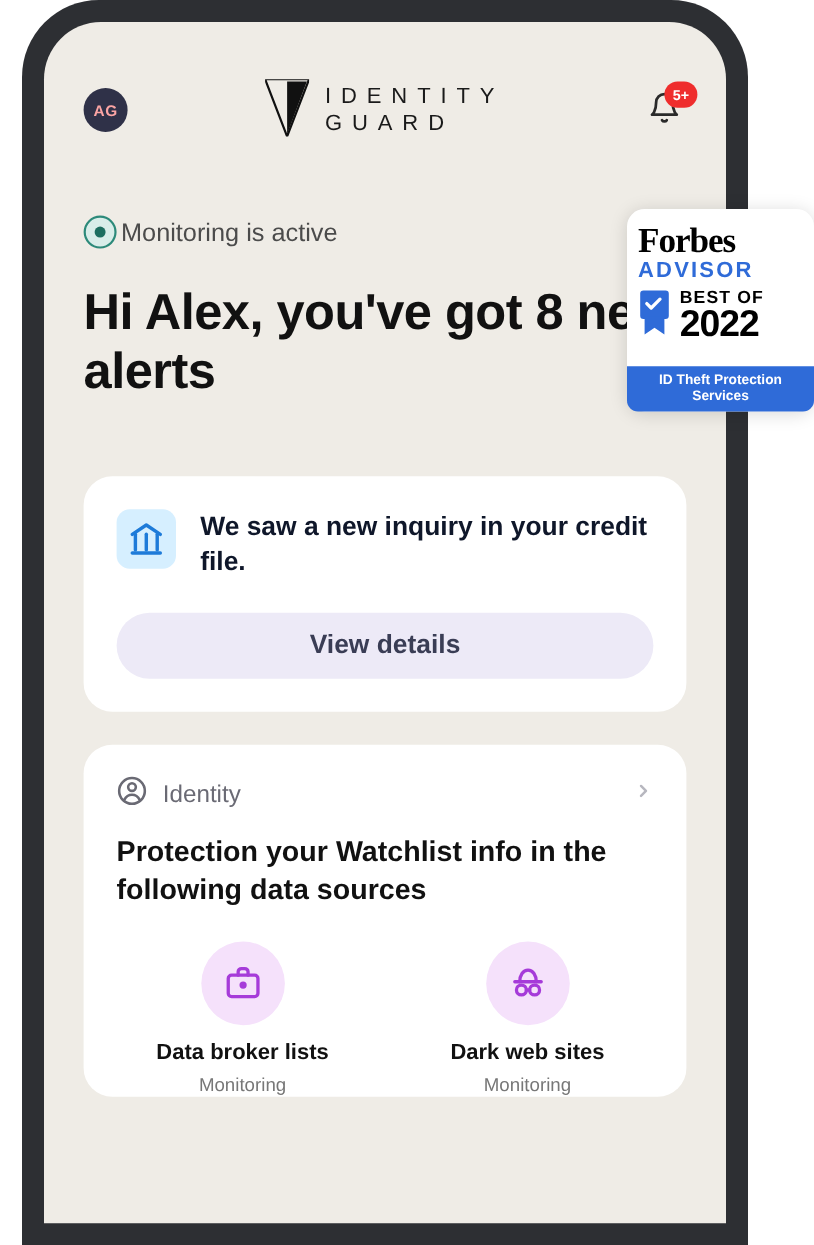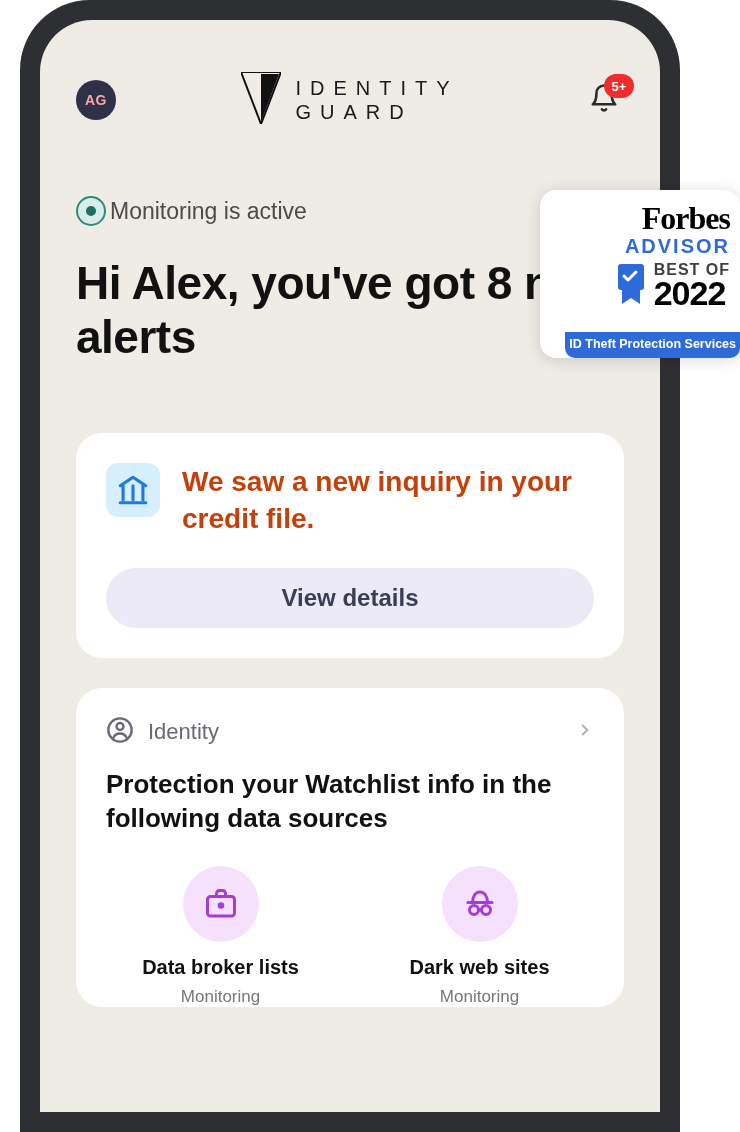--- a/index.html
+++ b/index.html
@@ -54,21 +54,21 @@
 
   .headline { font-size: 46px; font-weight: 700; line-height: 1.18; color:#111; margin-top: 30px; letter-spacing: -0.5px; }
 
   
   .card { background: #fff; border-radius: 26px; padding: 30px 30px; margin-top: 68px; }
   .alert-row { display:flex; gap: 22px; align-items:flex-start; }
   .alert-icon-box {
     width: 54px; height: 54px; border-radius: 12px; background:#d6efff;
     display:flex; align-items:center; justify-content:center; flex-shrink:0;
   }
-  .alert-text { font-size: 28px; font-weight: 600; color:#c2410c; line-height:1.35; }
+  .alert-text { font-size: 24px; font-weight: 600; color:#0f172a; line-height:1.35; }
   .view-btn {
     width: 100%; margin-top: 30px; height: 60px; border:none; border-radius: 32px;
     background: #edeaf7; color:#3a3d55; font-size: 24px; font-weight:600;
     cursor:pointer;
   }
 
   
   .card2 { background:#fff; border-radius:26px; padding: 28px 30px 0 30px; margin-top: 30px; }
   .card2-hdr { display:flex; align-items:center; justify-content:space-between; }
   .card2-hdr-left { display:flex; align-items:center; gap:14px; }
@@ -76,30 +76,30 @@
   .card2-head { font-size: 26px; font-weight:700; color:#111; line-height:1.3; margin-top:20px; }
   .sources { display:flex; gap: 30px; margin-top: 30px; }
   .src { flex:1; display:flex; flex-direction:column; align-items:center; gap:8px; }
   .src-circle { width:76px; height:76px; border-radius:50%; background:#f5e1fb; display:flex; align-items:center; justify-content:center; }
   .src-name { font-size:20px; font-weight:600; color:#111; margin-top:6px; }
   .src-status { font-size:17px; color:#777; }
 
   
   .forbes {
     position:absolute; top: 190px; right: 0px;
-    width: 200px; background:#fff; border-radius: 16px;
+    width: 170px; background:#fff; border-radius: 16px;
     box-shadow: 0 2px 16px rgba(0,0,0,.15);
     padding: 10px 10px 8px 10px;
-    display:flex; flex-direction:column; align-items:flex-end;
+    display:flex; flex-direction:column; align-items:flex-start;
   }
   .forbes-top { font-family: Georgia, 'Times New Roman', serif; font-size:32px; font-weight:700; color:#000; letter-spacing:-1px; }
   .forbes-adv { font-size:20px; font-weight:600; letter-spacing:2px; color:#2f6bd8; margin-top:-2px; }
   .forbes-best-row { display:flex; align-items:center; gap:8px; margin-top:4px; }
   .forbes-best { display:flex; flex-direction:column; line-height:0.95; }
-  .forbes-bestof { font-size:16px; font-weight:800; letter-spacing:1px; color:#404040; }
+  .forbes-bestof { font-size:16px; font-weight:800; letter-spacing:1px; color:#000000; }
   .forbes-year  { font-size:34px; font-weight:800; color:#000; letter-spacing:-1px; }
   .forbes-strip { background:#2f6bd8; color:#fff; font-size:12.5px; font-weight:700; text-align:center; padding:5px 4px 6px 4px; border-radius:0 0 10px 10px; margin:22px -10px -8px -10px; line-height:1.2; }
 </style>
 </head>
 <body>
 
 <div class="phone-frame">
   <div class="phone-screen">
 
     <div class="hdr">

